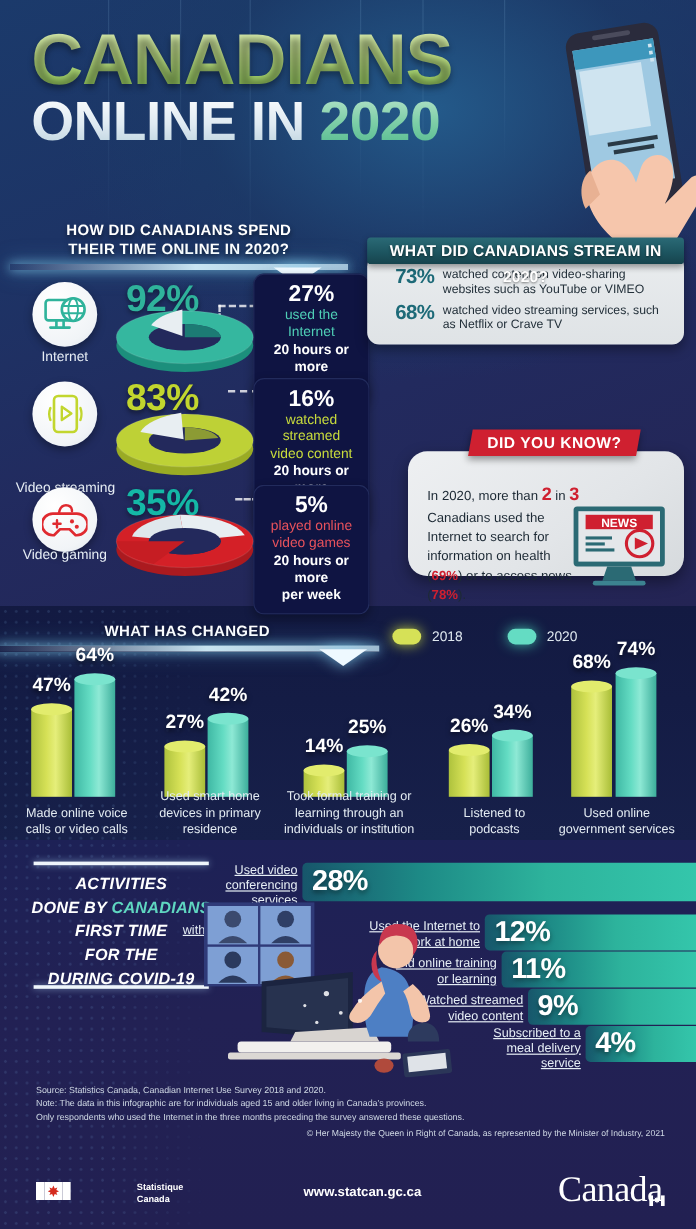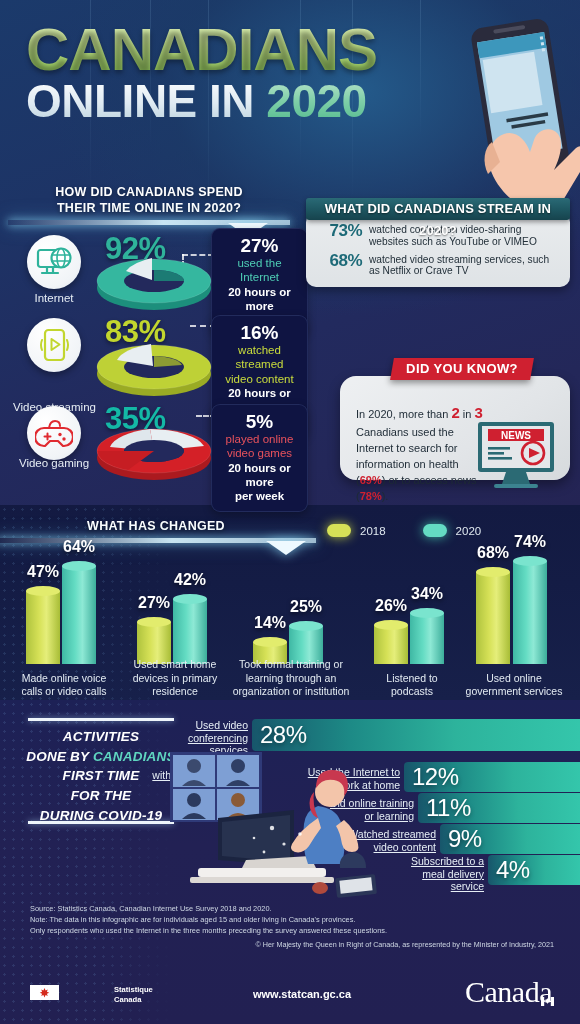--- a/index.html
+++ b/index.html
@@ -142,21 +142,21 @@
          font-size:10.5px; line-height:1.26; text-align:center; color:#e3ebf2; }
 
   
   .act-title { position:absolute; z-index:7; text-align:center; font-size:13.5px;
                font-weight:bold; line-height:1.46; letter-spacing:.2px;font-style:italic; }
   .act-title .hl { color:#5fd6c0; }
   .act-rule { position:absolute; height:3px; background:#eef5fb; box-shadow:0 0 6px rgba(180,225,255,.6); }
   .cbar { position:absolute; z-index:6; border-radius:4px 0 0 4px;
           background:linear-gradient(90deg,#17566b 0%,#1d8a86 30%,#2db39c 62%,#34c6ab 100%); }
   .cbar .cn { position:absolute; left:8px; top:50%; transform:translateY(-50%);
-              font-size:24px; font-weight:normal; letter-spacing:-.5px;
+              font-size:24px; font-weight:bold; letter-spacing:-.5px;
               text-shadow:0 2px 4px rgba(0,0,0,.4); }
   .ctxt { position:absolute; z-index:7; text-align:right; font-size:10.5px;
           line-height:1.2; color:#e6eef5;text-decoration:underline; }
   .people-ill { position:absolute; z-index:7; }
 
   
   .src { position:absolute; z-index:7; font-size:7.4px; line-height:1.48; color:#cfd8e4; }
   .copy { position:absolute; z-index:7; font-size:7.2px; color:#cfd8e4; text-align:right; }
   .flag { position:absolute; width:29px; height:15px; }
   .sc-txt { position:absolute; font-size:7.6px; line-height:1.26; font-weight:bold; color:#fff; }
@@ -400,21 +400,21 @@
       <div class="bar y" style="left:14px; height:27px;">
         <div class="lbl">14%</div>
         <div class="face"></div>
           <div class="top"></div>
       </div>
       <div class="bar t" style="left:50px; height:43px;">
         <div class="lbl">25%</div>
         <div class="face"></div>
           <div class="top"></div>
       </div>
-      <div class="cat" style="left:52px; width:118px;">Took formal training or learning through an organization or institution</div>
+      <div class="cat" style="left:52px; width:118px;">Took formal training or learning through an individuals or institution</div>
     </div>
 
     <div class="grp" style="left:360px; width:108px; height:148px;">
       <div class="bar y" style="left:14px; height:44px;">
         <div class="lbl">26%</div>
         <div class="face"></div>
           <div class="top"></div>
       </div>
       <div class="bar t" style="left:50px; height:56px;border-radius:15px;">
         <div class="lbl">34%</div>

